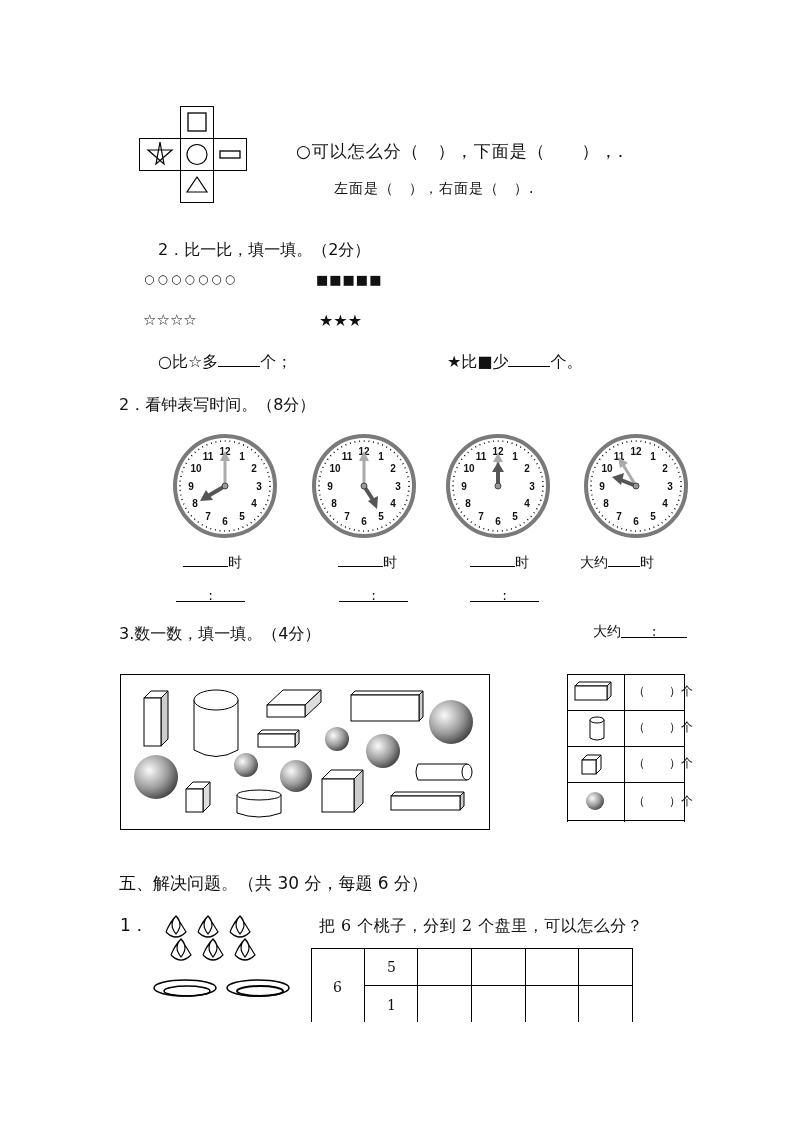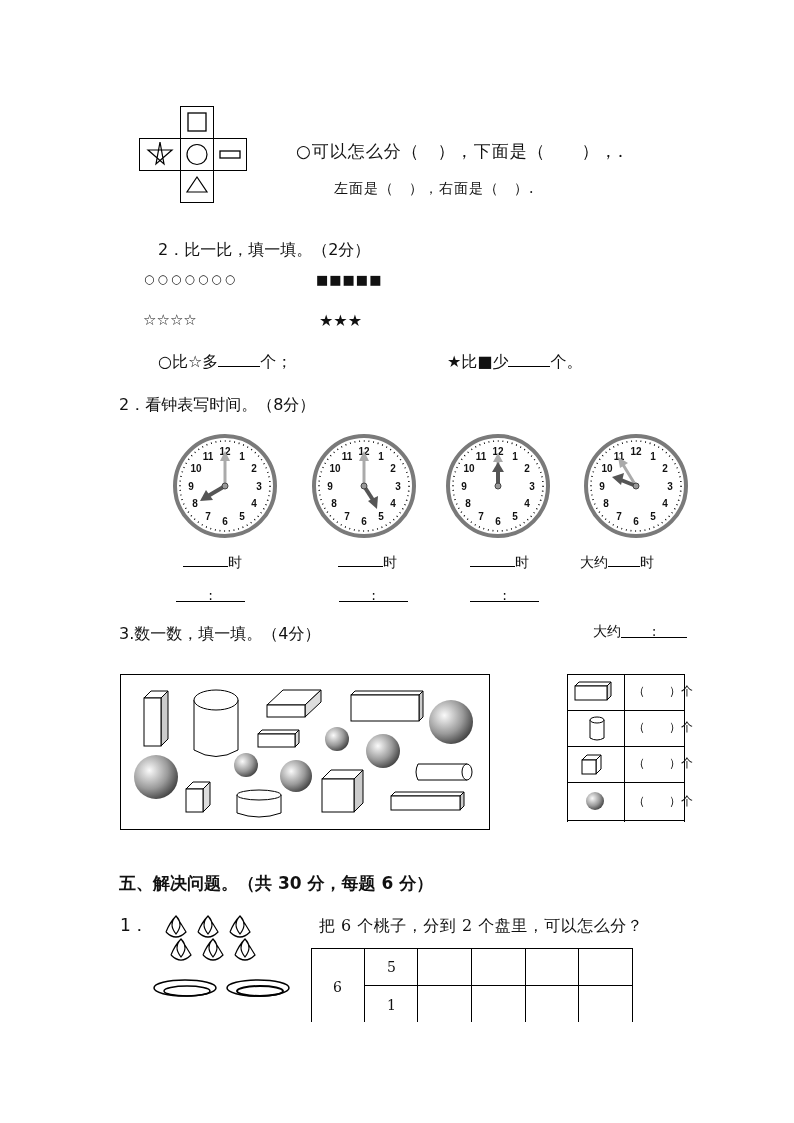--- a/index.html
+++ b/index.html
@@ -1,21 +1,21 @@
 <!DOCTYPE html>
 <html><head>
 <meta charset="utf-8">
 <style>
   html, body { margin:0; padding:0; background:#fff; }
   body { width:794px; height:1123px; position:relative; overflow:hidden;
          font-family:"DejaVu Sans", sans-serif; color:#111; }
   .abs { position:absolute; }
   .txt { font-size:16px; white-space:nowrap; }
   .serif { font-family:"DejaVu Serif","Liberation Serif", serif; }
-  .bold { font-weight:bold; }
+  .bold { font-weight:normal; }
   .cross-cell { position:absolute; border:1px solid #000; box-sizing:border-box; width:34px; height:33px; }
   .uline { display:inline-block; border-bottom:1px solid #000; height:14px; vertical-align:baseline; }
   .clock { position:absolute; width:106px; height:106px; }
 </style>
 </head>
 <body>
 
 <div>
   <div class="cross-cell" style="left:180px;top:106px;">
     <svg width="32" height="31">

